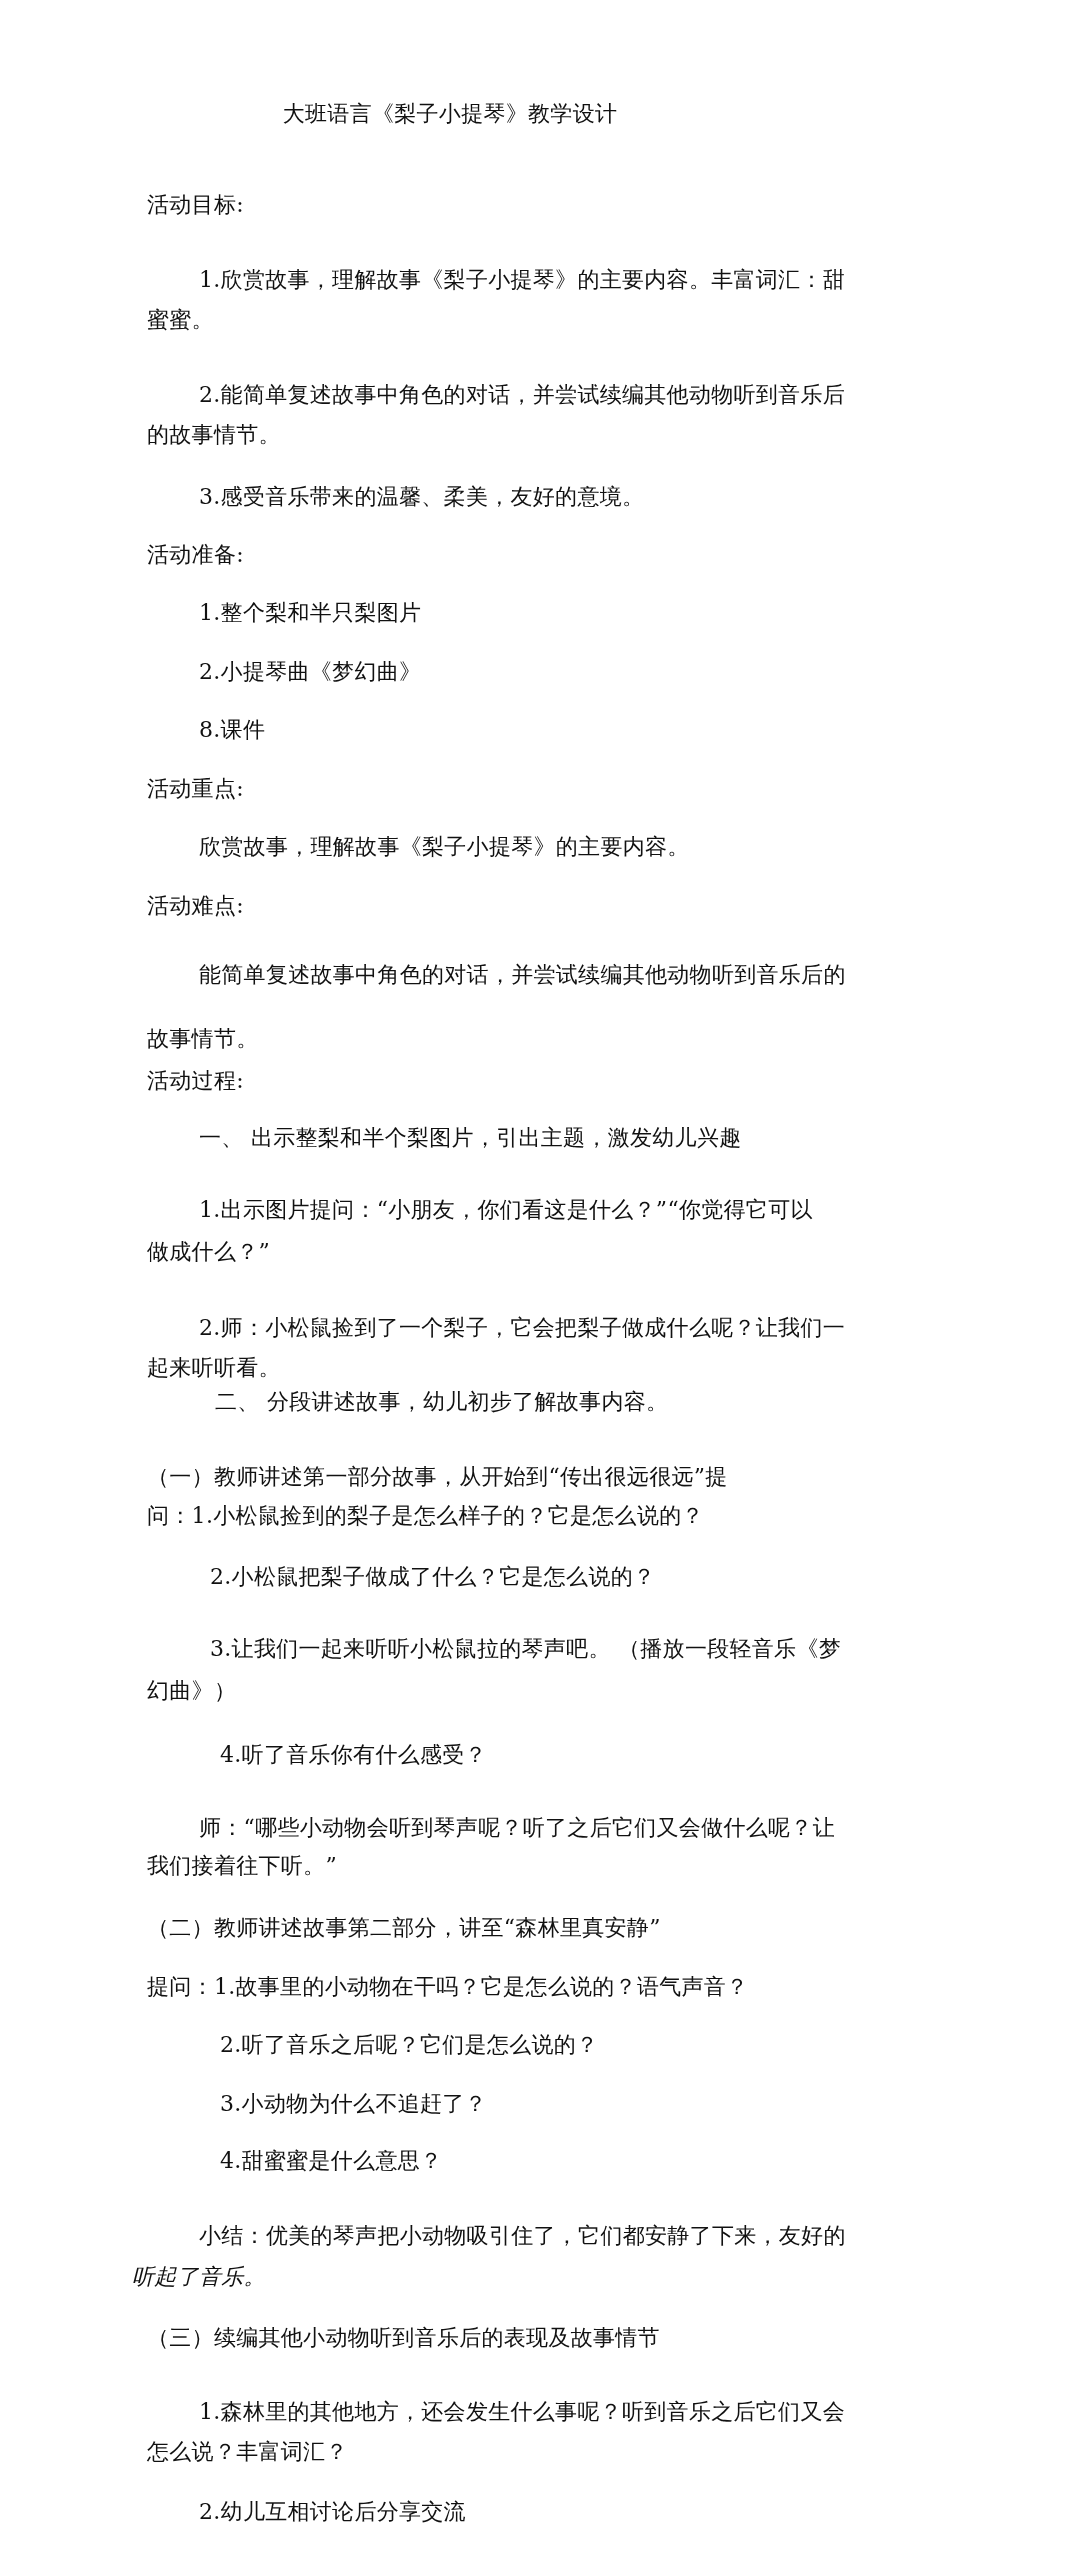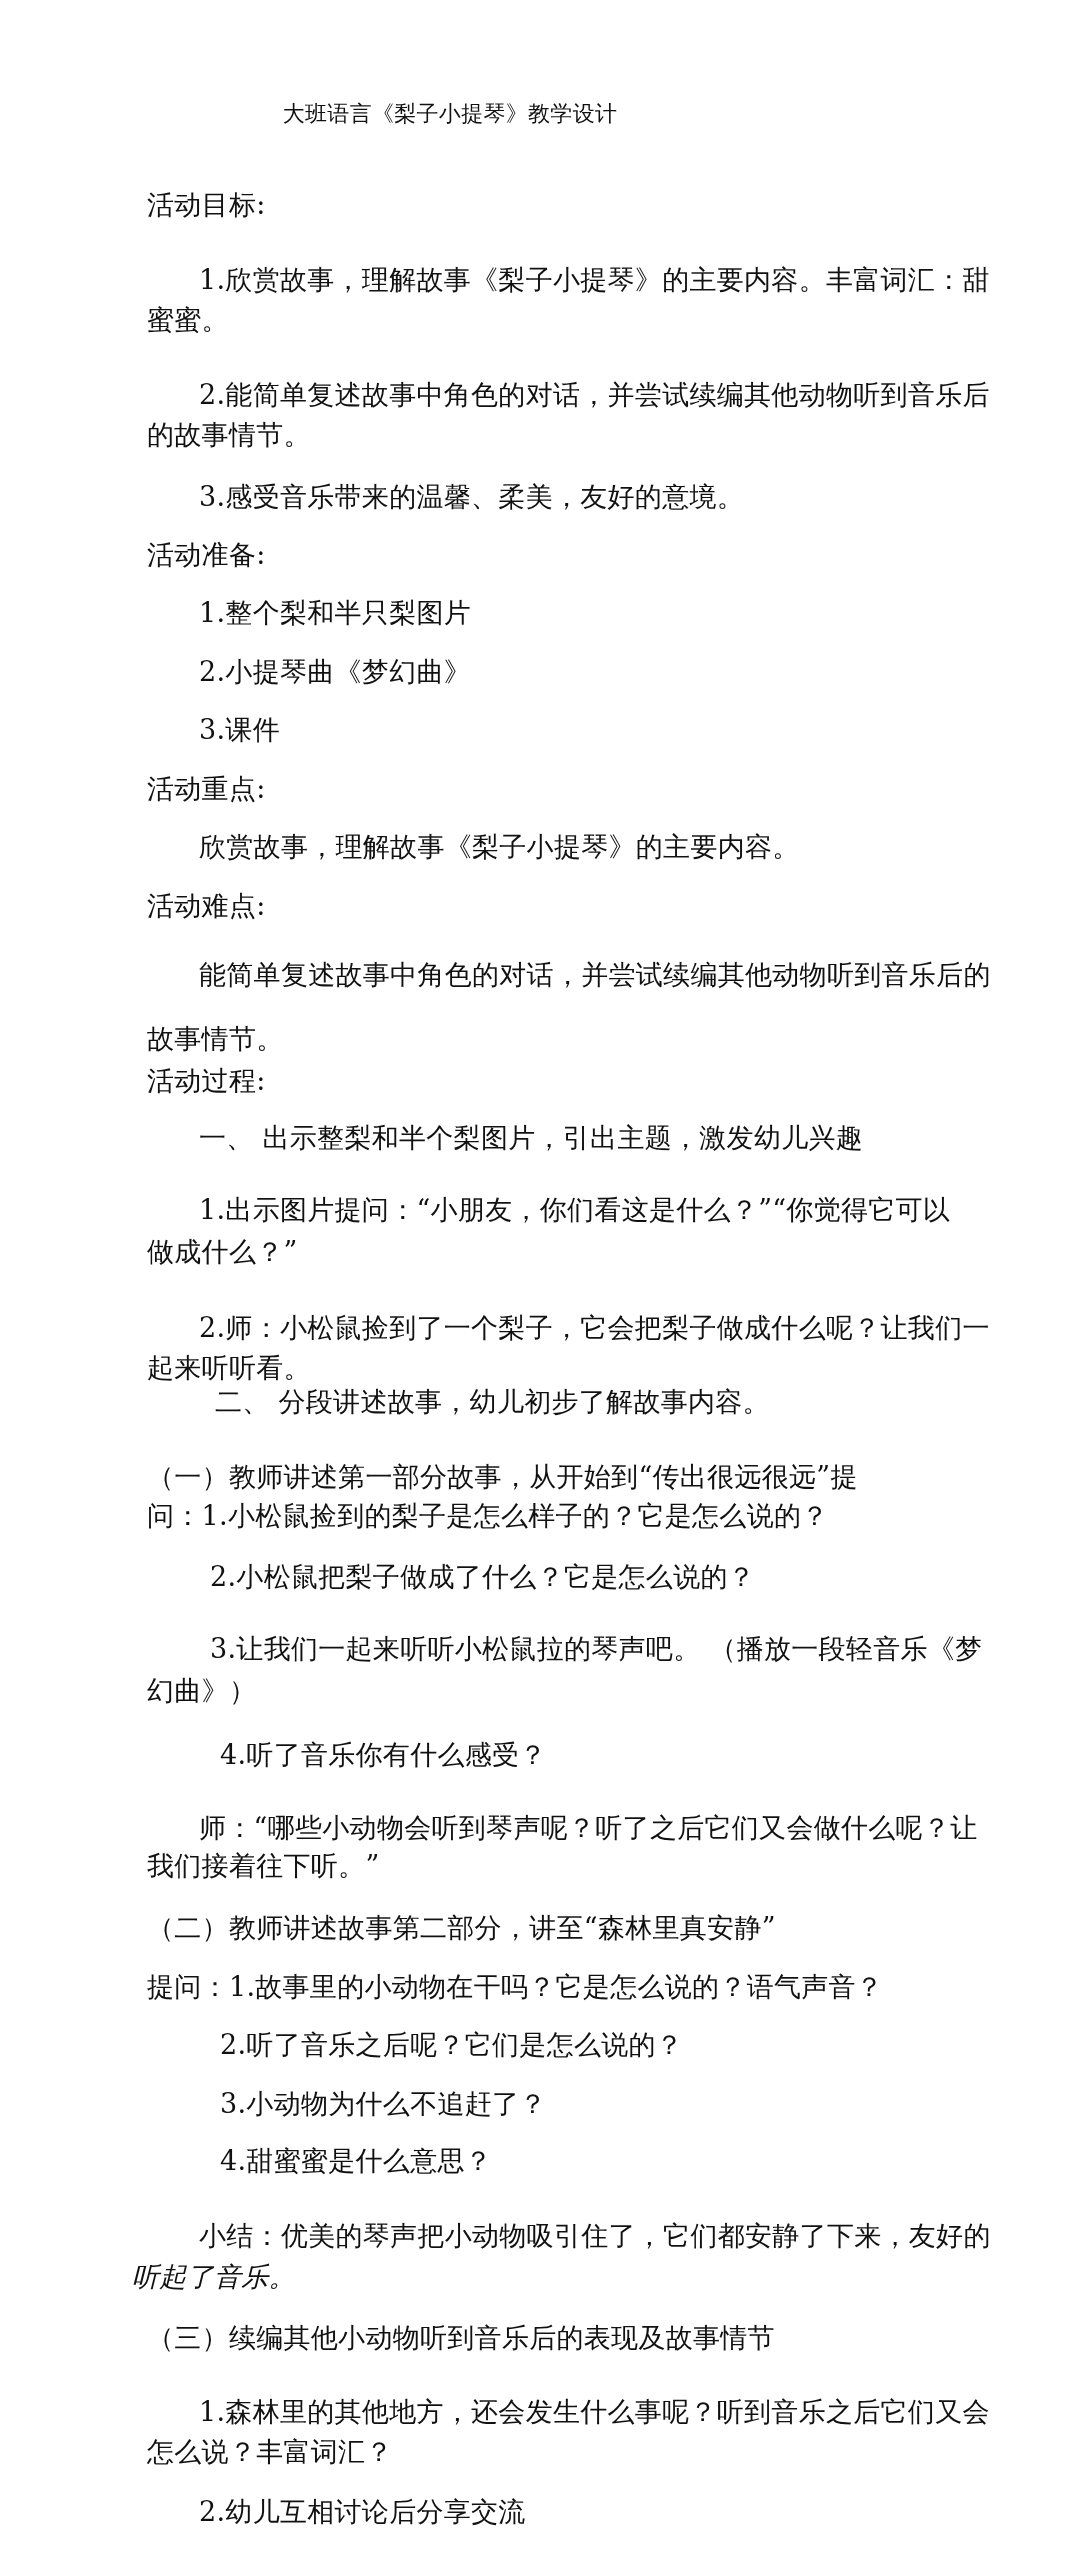--- a/index.html
+++ b/index.html
@@ -1,37 +1,37 @@
 <!DOCTYPE html>
 <html style="font-size:11px"><head>
 <meta charset="utf-8">
 <style>
   html, body { margin: 0; padding: 0; background: #ffffff; }
   body { width: 1092px; height: 2576px; position: relative; overflow: hidden;
          font-family: "DejaVu Serif", "Liberation Serif", serif; color: #111; }
-  .ln { position: absolute; font-size: 27px; line-height: 27.5px; white-space: nowrap; letter-spacing: 0.3px; }
+  .ln { position: absolute; font-size: 22px; line-height: 27.5px; white-space: nowrap; letter-spacing: 0.3px; }
   .title { font-size: 22px; left: 0; width: 900px; text-align: center; font-family: "DejaVu Sans", "Liberation Sans", sans-serif; }
 </style>
 </head>
 <body>
 
 <div>
   <div class="ln title" style="top:100px;">大班语言《梨子小提琴》教学设计</div>
 
   <div class="ln" style="left:147px; top:191px;">活动目标:</div>
   <div class="ln" style="left:199px; top:266px;">1.欣赏故事，理解故事《梨子小提琴》的主要内容。丰富词汇：甜</div>
   <div class="ln" style="left:147px; top:306px;">蜜蜜。</div>
   <div class="ln" style="left:199px; top:381px;">2.能简单复述故事中角色的对话，并尝试续编其他动物听到音乐后</div>
   <div class="ln" style="left:147px; top:421px;">的故事情节。</div>
   <div class="ln" style="left:199px; top:483px;">3.感受音乐带来的温馨、柔美，友好的意境。</div>
 
   <div class="ln" style="left:147px; top:541px;">活动准备:</div>
   <div class="ln" style="left:199px; top:599px;">1.整个梨和半只梨图片</div>
   <div class="ln" style="left:199px; top:658px;text-align:center;">2.小提琴曲《梦幻曲》</div>
-  <div class="ln" style="left:199px; top:716px;">3.课件</div>
+  <div class="ln" style="left:199px; top:716px;">8.课件</div>
 
   <div class="ln" style="left:147px; top:775px;">活动重点:</div>
   <div class="ln" style="left:199px; top:833px;">欣赏故事，理解故事《梨子小提琴》的主要内容。</div>
 
   <div class="ln" style="left:147px; top:892px;">活动难点:</div>
   <div class="ln" style="left:199px; top:961px;">能简单复述故事中角色的对话，并尝试续编其他动物听到音乐后的</div>
   <div class="ln" style="left:147px; top:1025px;">故事情节。</div>
 
   <div class="ln" style="left:147px; top:1067px;">活动过程:</div>
   <div class="ln" style="left:199px; top:1124px;">一、  出示整梨和半个梨图片，引出主题，激发幼儿兴趣</div>

